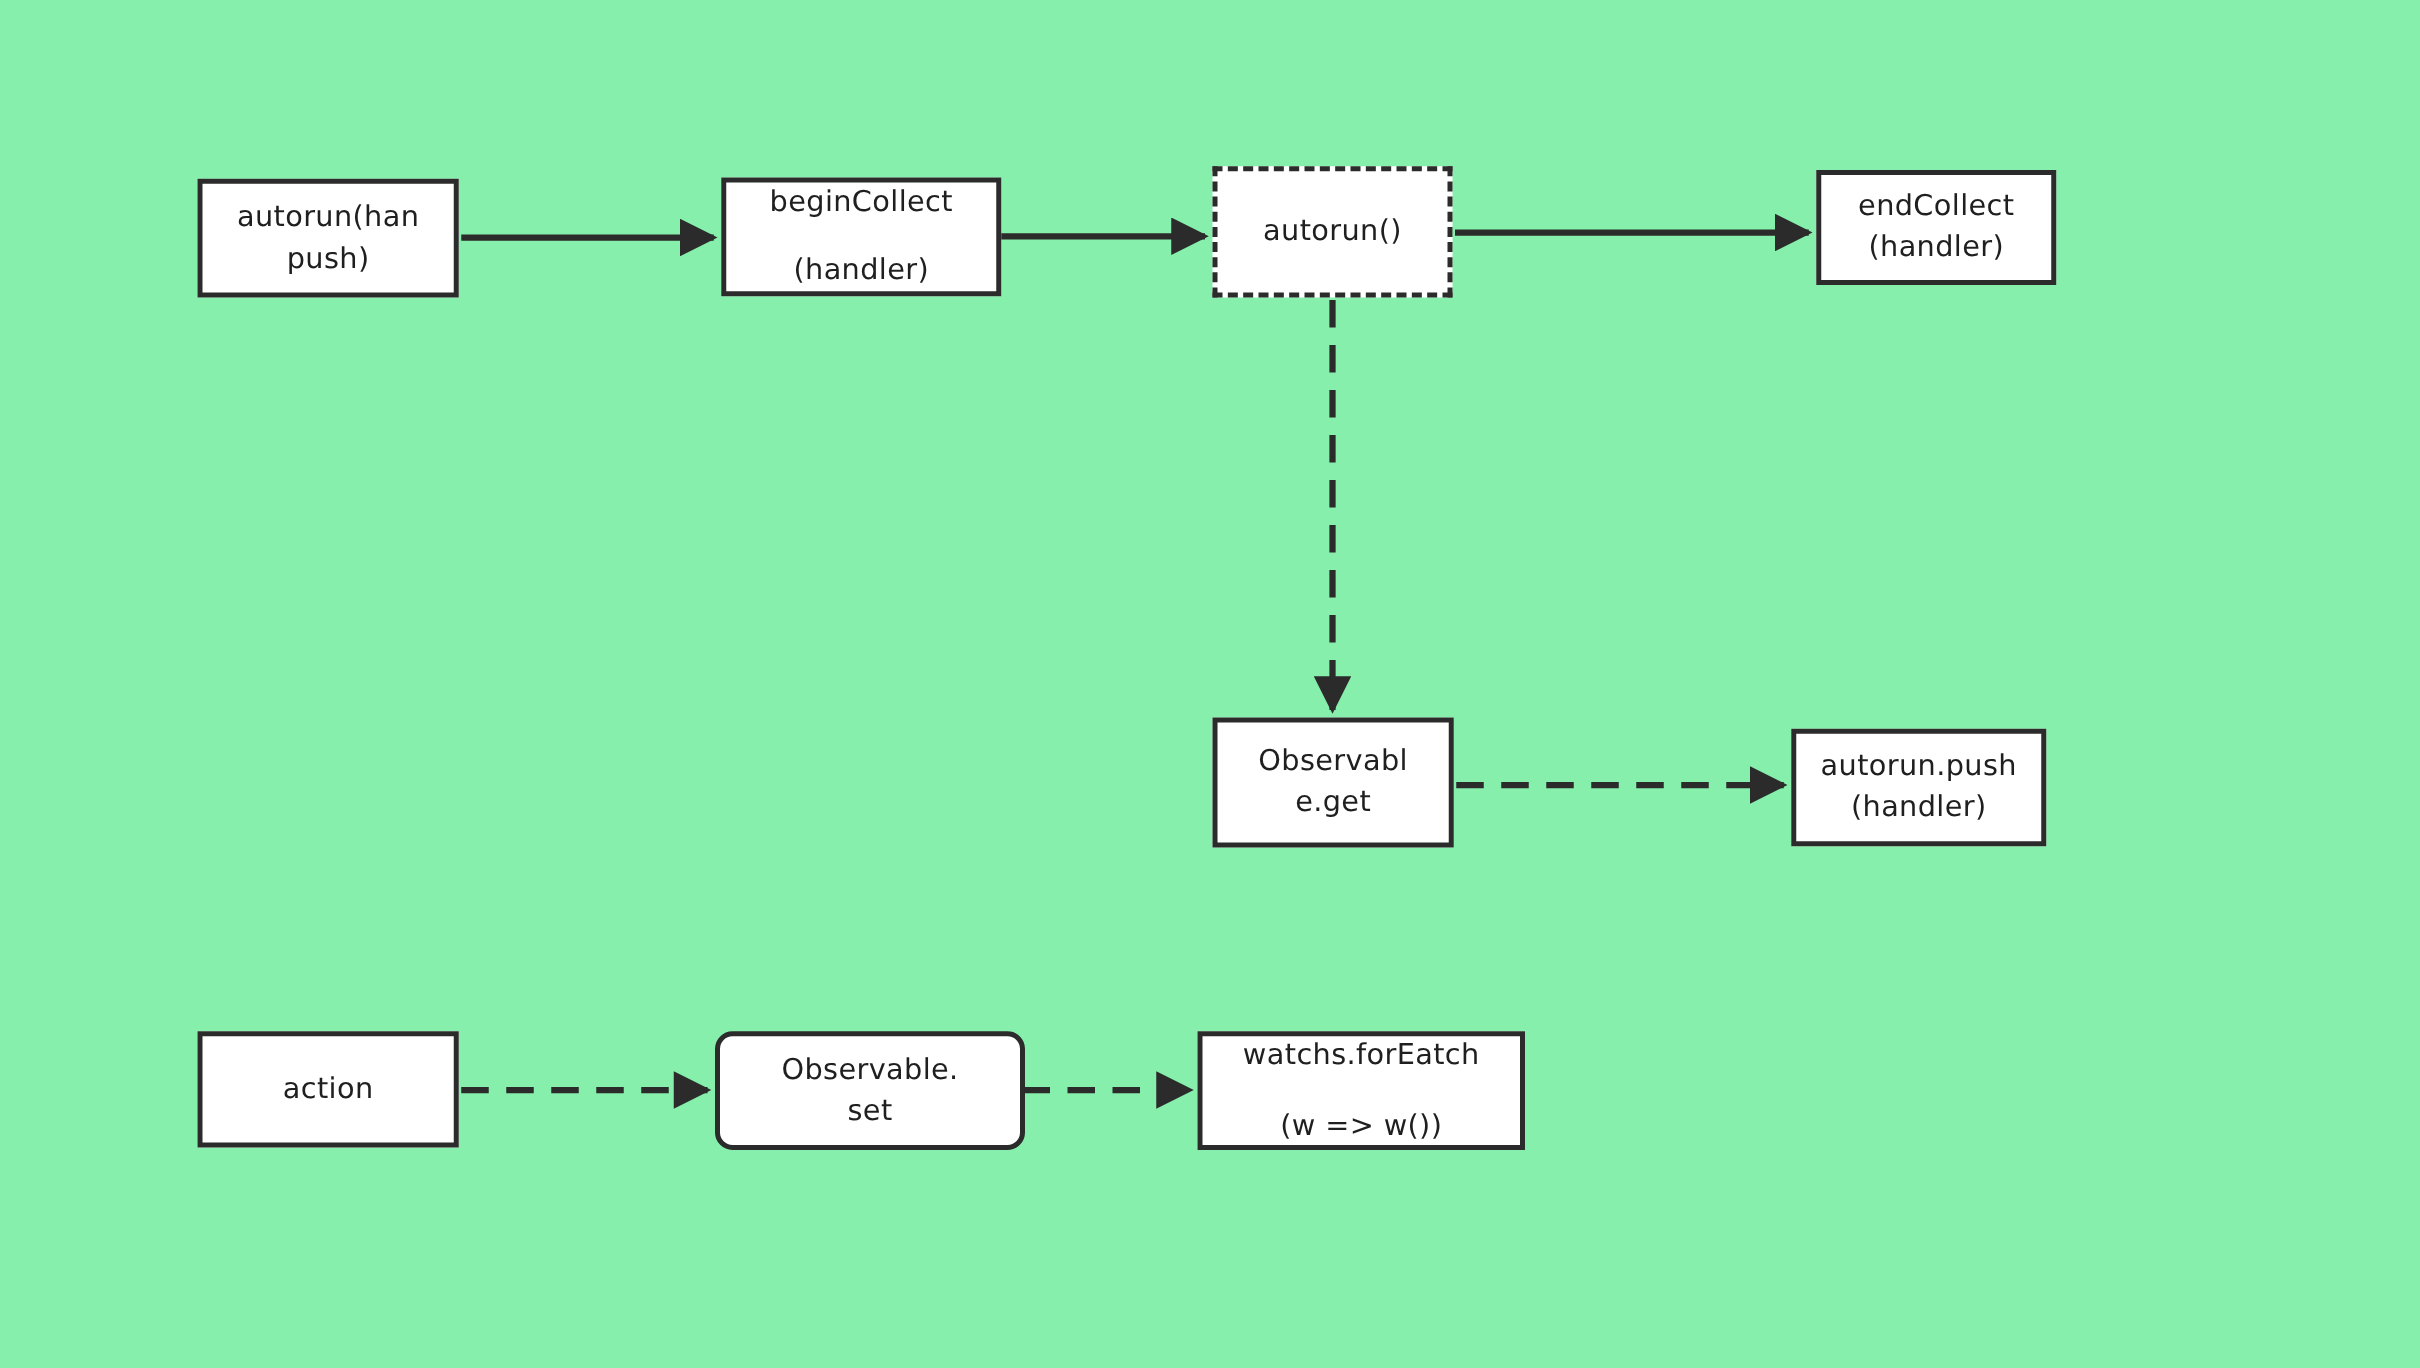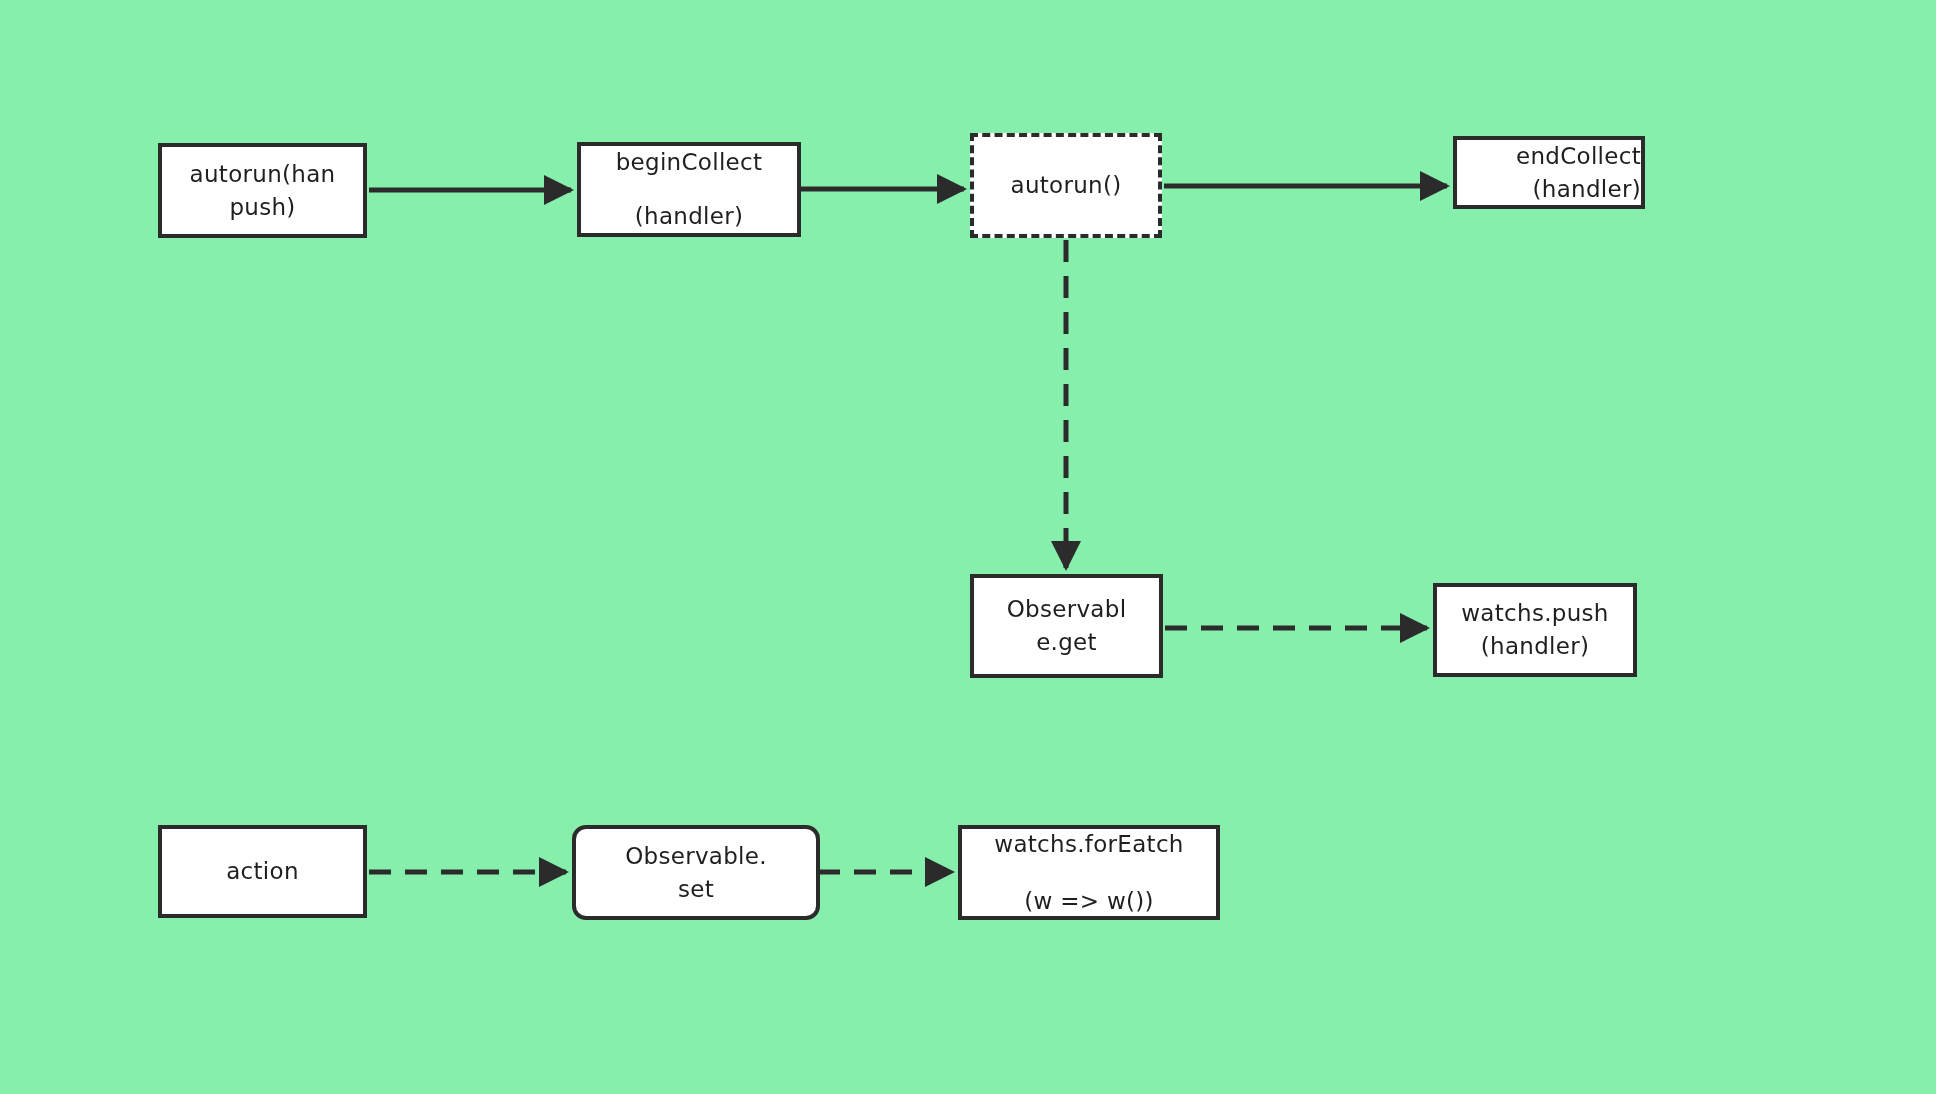--- a/index.html
+++ b/index.html
@@ -80,32 +80,32 @@
 
   <div class="node" style="left:577px; top:142px; width:224px; height:95px;justify-content:space-between;">
     <span>beginCollect</span>
     <span>(handler)</span>
   </div>
 
   <div class="node dashed" style="left:970px; top:133px; width:192px; height:105px;">
     <span>autorun()</span>
   </div>
 
-  <div class="node" style="left:1453px; top:136px; width:192px; height:73px;align-items:flex-end;">
+  <div class="node" style="left:1453px; top:136px; width:192px; height:92px;">
     <span>endCollect</span>
     <span>(handler)</span>
   </div>
 
   <div class="node" style="left:970px; top:574px; width:193px; height:104px;">
     <span>Observabl</span>
     <span>e.get</span>
   </div>
 
   <div class="node" style="left:1433px; top:583px; width:204px; height:94px;">
-    <span>watchs.push</span>
+    <span>autorun.push</span>
     <span>(handler)</span>
   </div>
 
   <div class="node" style="left:158px; top:825px; width:209px; height:93px;align-items:center;">
     <span>action</span>
   </div>
 
   <div class="node" style="left:572px; top:825px; width:248px; height:95px;border-radius:14px;">
     <span>Observable.</span>
     <span>set</span>

